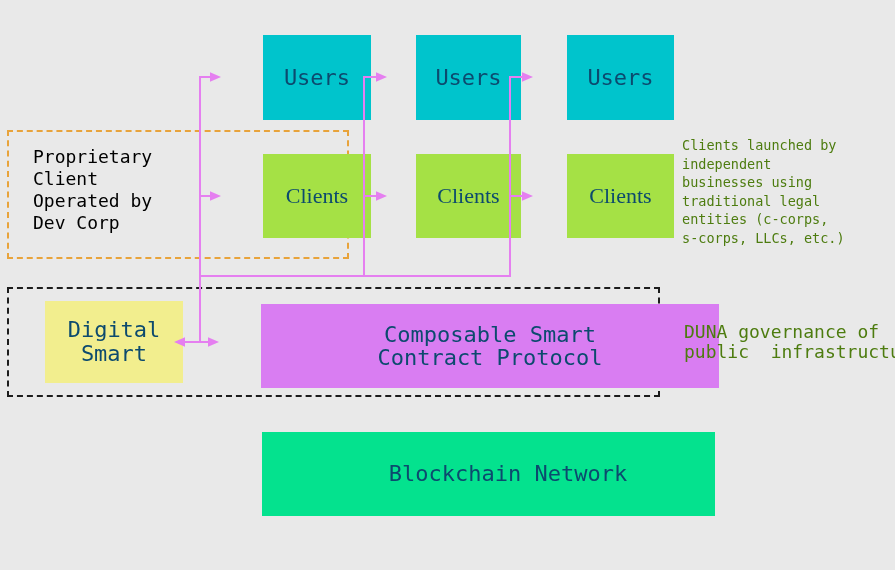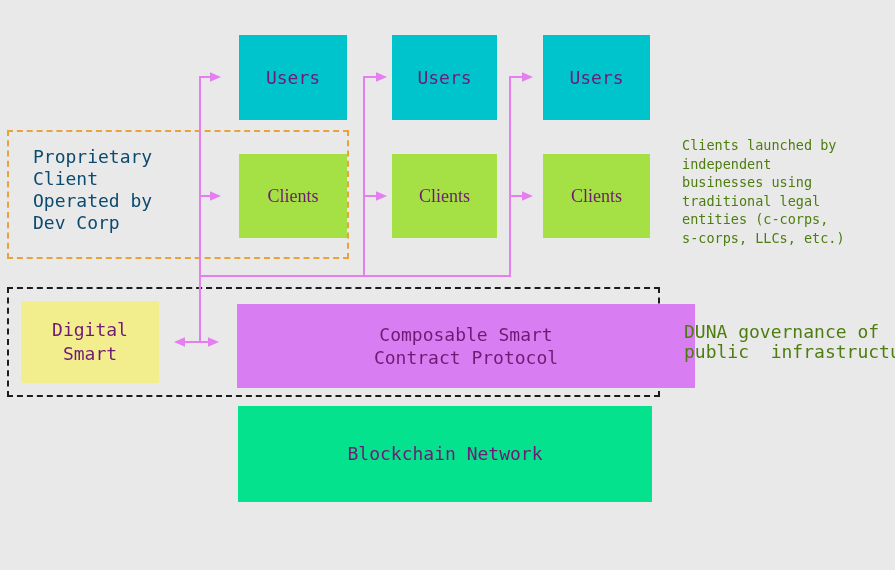--- a/index.html
+++ b/index.html
@@ -6,44 +6,44 @@
   #canvas{
     position:relative;
     width:895px;height:570px;
     background:#e9e9e9;
     font-family:"DejaVu Sans Mono","Liberation Mono",monospace;
     overflow:hidden;
   }
   .box{
     position:absolute;
     display:flex;align-items:center;justify-content:center;
-    color:#701a75;font-size:18px;line-height:24px;
-    text-align:center;white-space:pre;
+    color:#0c4a6e;font-size:22px;line-height:24px;
+    text-align:center;white-space:pre;margin-left:24px;
   }
   .users-box{background:#00c4cc;}
   .clients-box{background:#a5e145;font-family:Liberation Serif, serif;}
   .col1{left:239px;width:108px;}
   .col2{left:392px;width:105px;}
   .col3{left:543px;width:107px;}
   .users-row{top:35px;height:85px;}
   .clients-row{top:154px;height:84px;}
   #digital-assets{left:21px;top:301px;width:138px;height:82px;background:#f2ee8e;}
   #smart-contract{left:237px;top:304px;width:458px;height:84px;background:#d97df2;line-height:23px;}
-  #blockchain{left:238px;top:406px;width:414px;height:96px;background:#04e28e;}
+  #blockchain{left:238px;top:432px;width:414px;height:84px;background:#04e28e;padding-left:39px;}
   .dashed-group{position:absolute;box-sizing:border-box;}
   #proprietary-outline{
     left:7px;top:130px;width:342px;height:129px;
     border:2px dashed #e8a33b;
   }
   #governance-outline{
     left:7px;top:287px;width:653px;height:110px;
     border:2px dashed #1c1c1c;
   }
   .note{position:absolute;white-space:pre;color:#4d7c0f;}
-  #proprietary-label{left:33px;top:146px;font-size:18px;line-height:22px;color:#0c4a6e;}
+  #proprietary-label{left:33px;top:146px;font-size:18px;line-height:22px;color:#000000;}
   #clients-note{left:682px;top:136px;font-size:13.5px;line-height:18.5px;}
   #duna-note{left:684px;top:322px;font-size:18px;line-height:20px;}
   #connectors{position:absolute;left:0;top:0;}
 </style>
 </head>
 <body>
 
 <div id="canvas">
 
   <div class="dashed-group" id="proprietary-outline"></div>

